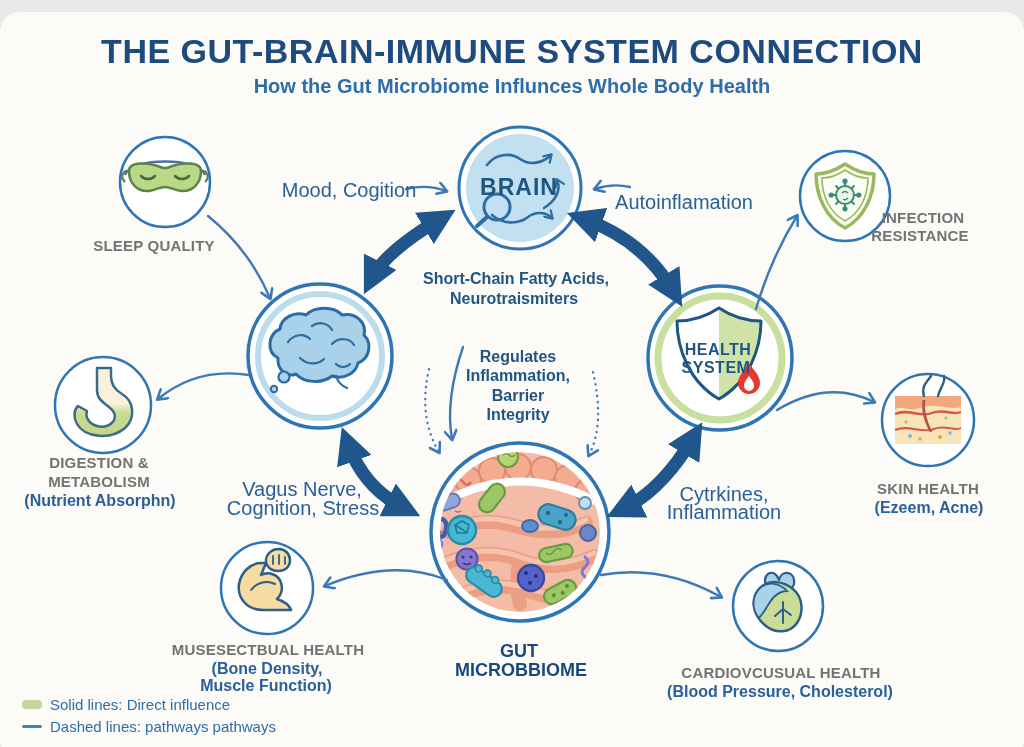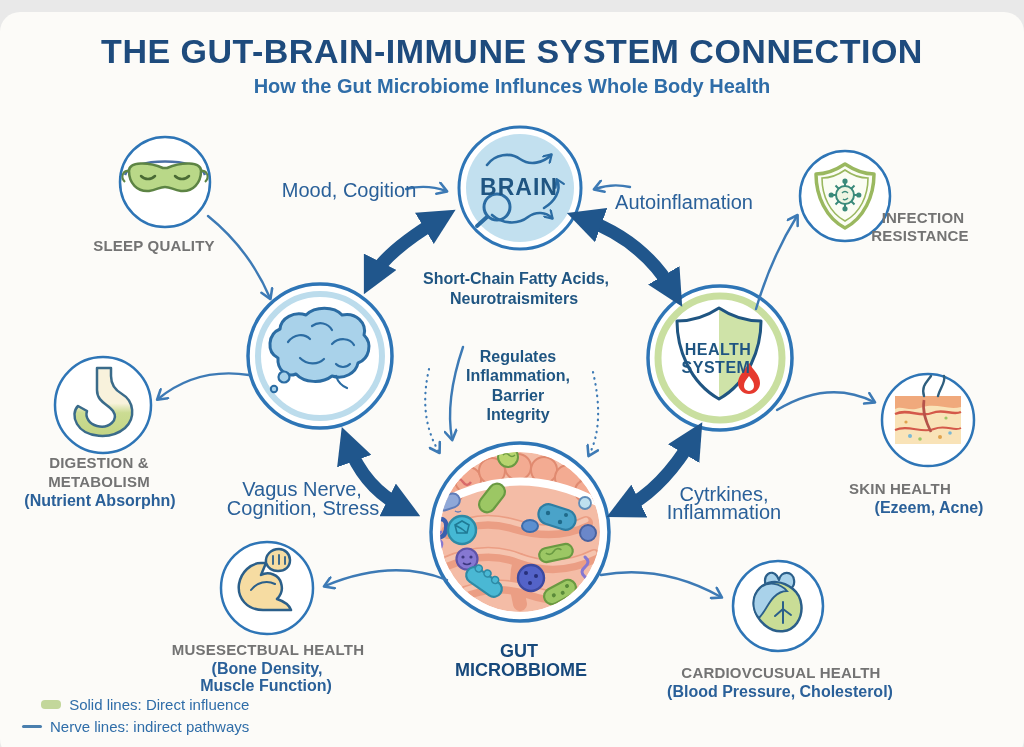--- a/index.html
+++ b/index.html
@@ -14,21 +14,21 @@
   .subtitle{font-size:20px;font-weight:600;color:#2f6da8;}
   .hub{font-weight:700;color:#1f5582;}
   .brain-t{font-size:23px;letter-spacing:1px;}
   .immune-t{font-size:16px;letter-spacing:.5px;}
   .gut-t{font-size:18px;color:#17497c;}
   .lbl-b{font-size:15px;font-weight:700;color:#737373;letter-spacing:.2px;}
   .lbl-r{font-size:16px;font-weight:700;color:#2a6099;text-align:center;}
   .edge{font-size:20px;font-weight:500;color:#2a6099;}
   .edge-b{font-size:16px;font-weight:700;color:#1f5582;}
   .legend{position:absolute;left:22px;top:681px;}
-  .legend-row{display:flex;align-items:center;gap:8px;height:22px;font-size:15px;font-weight:500;color:#2f6da8;justify-content:flex-end;}
+  .legend-row{display:flex;align-items:center;gap:8px;height:22px;font-size:15px;font-weight:500;color:#2f6da8;}
   .sw-solid{width:20px;height:9px;border-radius:4px;background:#c3d79b;display:inline-block;}
   .sw-line{width:20px;height:3px;border-radius:2px;background:#4a7fae;display:inline-block;}
   svg{position:absolute;left:0;top:0;}
 </style>
 </head>
 <body>
 
 <div class="canvas">
 
 <svg width="1024" height="747" viewBox="0 0 1024 747">
@@ -289,32 +289,32 @@
 <div class="abs edge" style="left:303px;top:496px">Cognition, Stress</div>
 <div class="abs edge" style="left:724px;top:482px">Cytrkines,</div>
 <div class="abs edge" style="left:724px;top:500px">Inflammation</div>
 
 <div class="abs lbl-b" style="left:154px;top:234px">SLEEP QUALITY</div>
 <div class="abs lbl-b" style="left:923px;top:206px">INFECTION</div>
 <div class="abs lbl-b" style="left:920px;top:224px">RESISTANCE</div>
 <div class="abs lbl-b" style="left:99px;top:451px">DIGESTION &amp;</div>
 <div class="abs lbl-b" style="left:99px;top:470px">METABOLISM</div>
 <div class="abs lbl-r" style="left:100px;top:489px">(Nutrient Absorphn)</div>
-<div class="abs lbl-b" style="left:900px;top:477px">SKIN HEALTH</div>
+<div class="abs lbl-b" style="left:928px;top:477px">SKIN HEALTH</div>
 <div class="abs lbl-r" style="left:929px;top:496px">(Ezeem, Acne)</div>
 <div class="abs lbl-b" style="left:268px;top:638px">MUSESECTBUAL HEALTH</div>
 <div class="abs lbl-r" style="left:267px;top:657px">(Bone Density,</div>
 <div class="abs lbl-r" style="left:266px;top:674px">Muscle Function)</div>
 <div class="abs lbl-b" style="left:781px;top:661px">CARDIOVCUSUAL HEALTH</div>
 <div class="abs lbl-r" style="left:780px;top:680px">(Blood Pressure, Cholesterol)</div>
 
 <div class="legend">
   <div class="legend-row">
     <span class="sw-solid"></span>
     <span>Solid lines: Direct influence</span>
   </div>
   <div class="legend-row">
     <span class="sw-line"></span>
-    <span>Nerve lines: indirect pathways</span>
+    <span>Dashed lines: pathways pathways</span>
   </div>
 </div>
 
 </div>
 
 </body></html>

